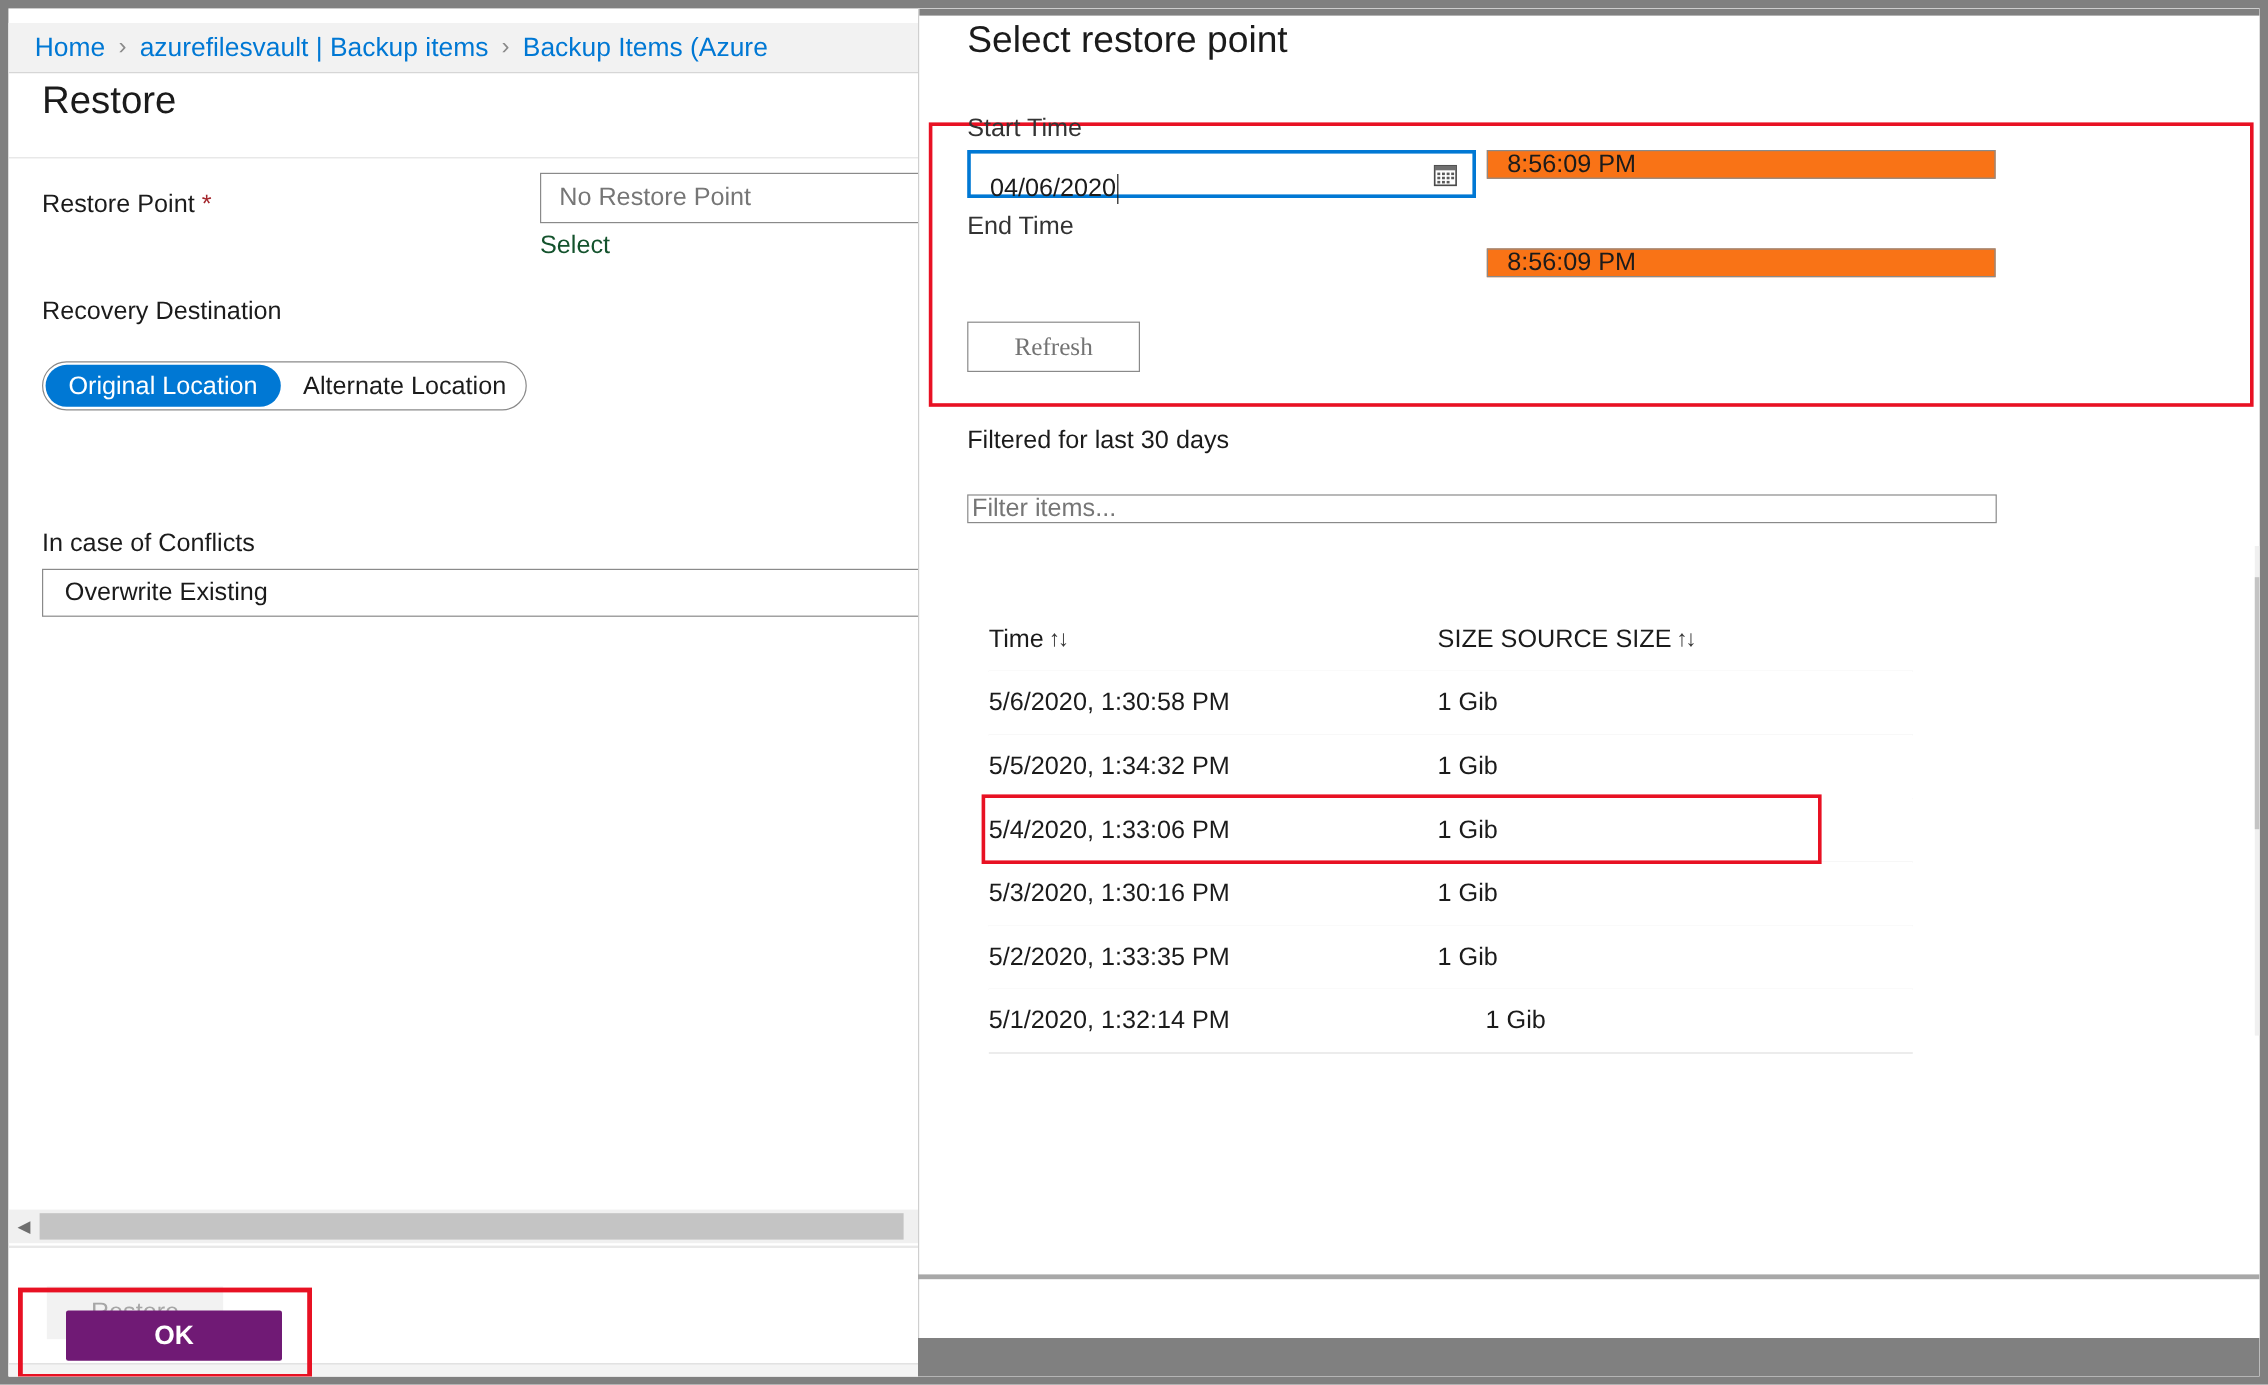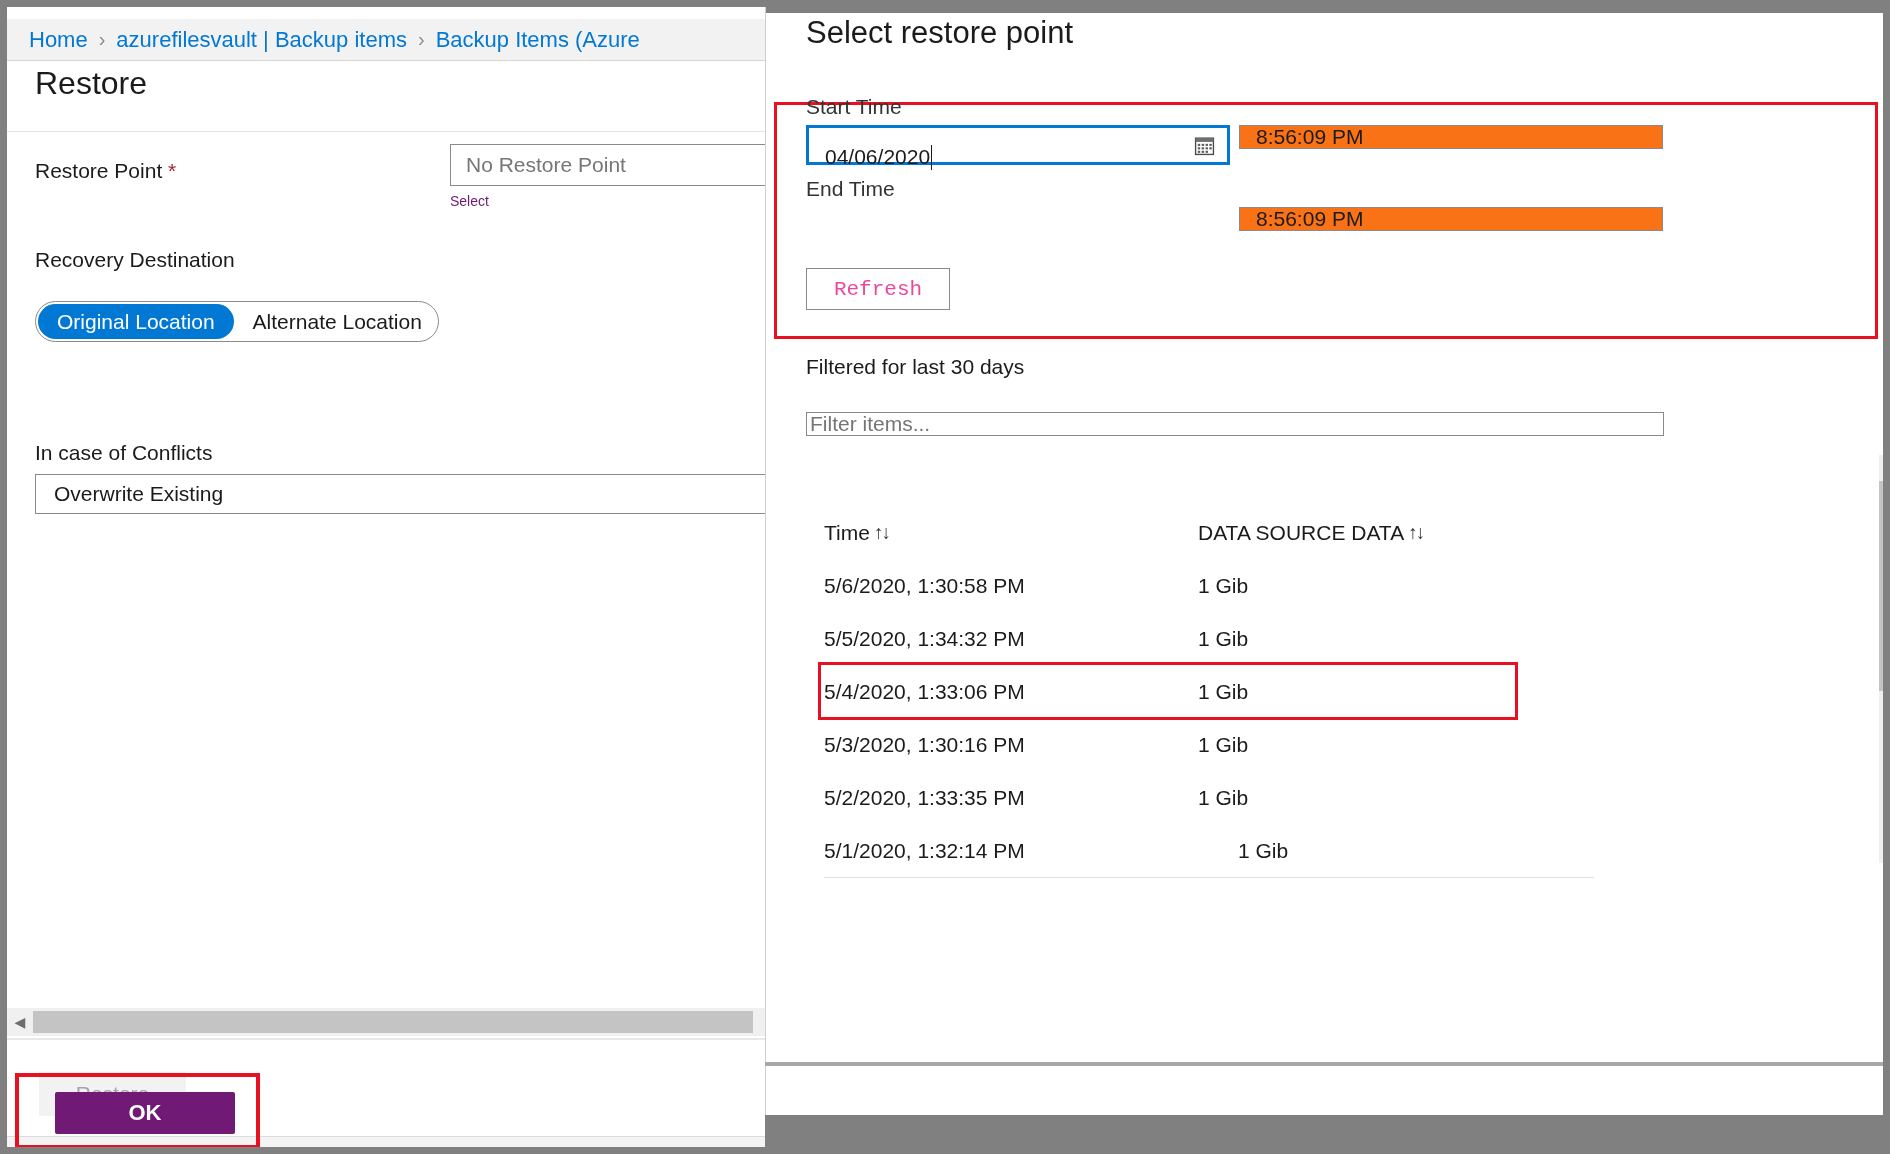--- a/index.html
+++ b/index.html
@@ -92,22 +92,22 @@
     box-sizing: border-box;
     display: flex;
     align-items: center;
     padding-left: 15px;
     font-size: 21px;
     color: #767676;
   }
   #select-link {
     position: absolute;
     left: 443px; top: 174px;
-    font-size: 14px;
-    color: #701a75;
+    font-size: 21px;
+    color: #14532d;
     cursor: pointer;
   }
 
   #recovery-dest-label { left: 28px; top: 229px; }
 
   #toggle-group {
     position: absolute;
     left: 28px; top: 282px;
     width: 404px;
     height: 41px;
@@ -296,22 +296,22 @@
   .cal-icon { width: 21px; height: 21px; flex: none; }
 
   #refresh-btn {
     position: absolute;
     left: 40px; top: 261px;
     width: 144px;
     height: 42px;
     background: #ffffff;
     border: 1px solid #8a8a8a;
     font-size: 21px;
-    color: #ec4899;
-    font-family: Liberation Mono, monospace;
+    color: #737373;
+    font-family: Liberation Serif, serif;
     cursor: pointer;
   }
 
   #filtered-note {
     position: absolute;
     left: 40px; top: 348px;
     font-size: 21px;
     color: #1b1b1b;
   }
 
@@ -550,21 +550,21 @@
     <div id="filter-input">
       <span>Filter items...</span>
     </div>
 
     <div id="table-head">
       <div class="th" id="th-time">
         <span>Time</span>
         <span class="sort-arrows">↑↓</span>
       </div>
       <div class="th" id="th-size">
-        <span>DATA SOURCE DATA</span>
+        <span>SIZE SOURCE SIZE</span>
         <span class="sort-arrows">↑↓</span>
       </div>
     </div>
 
     <div id="rows-container">
         <div class="row" style="top: 552px;">
           <div class="cell-time">5/6/2020, 1:30:58 PM</div>
           <div class="cell-size">1  Gib</div>
         </div>
         <div class="row" style="top: 605px;">

